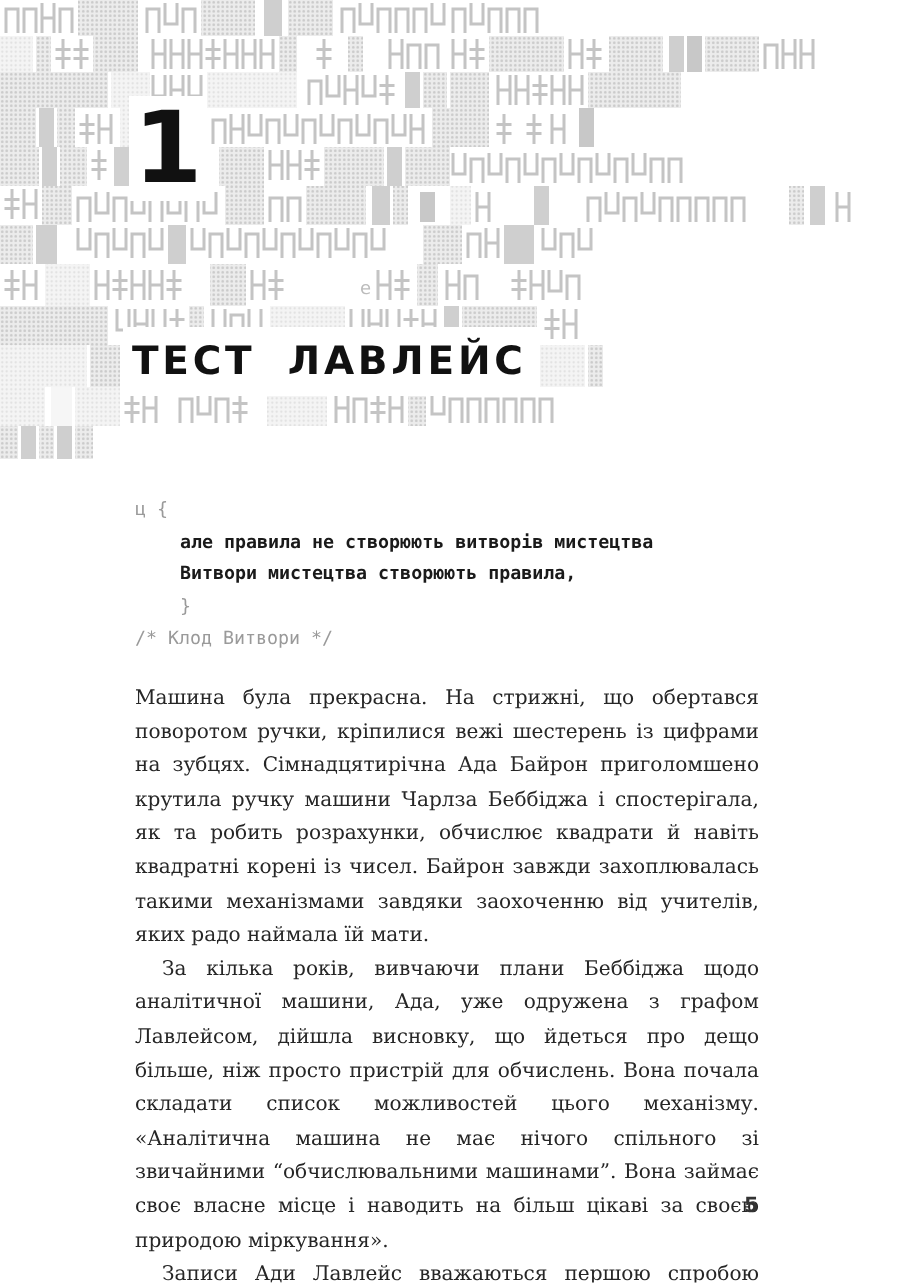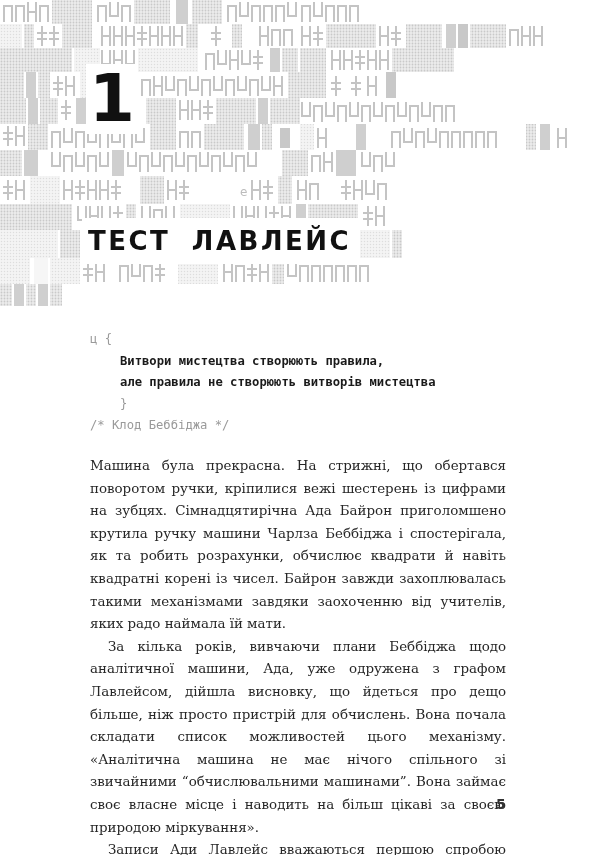--- a/index.html
+++ b/index.html
@@ -345,24 +345,24 @@
     <rect x="38" y="284" width="10" height="22" fill="#cfcfcf"></rect>
     <rect x="50" y="284" width="12" height="22" fill="url(#dots)"></rect>
   </g>
 </svg>
 
 <div class="chapter-num">1</div>
 <div class="chapter-title">ТЕСТ ЛАВЛЕЙС</div>
 
 <div class="epigraph">
   <span class="line gray">ц {</span>
+  <span class="line dark ind">але правила не створюють витворів мистецтва</span>
   <span class="line dark ind">Витвори мистецтва створюють правила,</span>
-  <span class="line dark ind">але правила не створюють витворів мистецтва</span>
   <span class="line gray ind">}</span>
-  <span class="line gray">/* Клод Беббіджа */</span>
+  <span class="line gray">/* Клод Витвори */</span>
 </div>
 
 <div class="body-text">
   <p>Машина була прекрасна. На стрижні, що обертався поворотом ручки, кріпилися вежі шестерень із цифрами на зубцях. Сімнадцятирічна Ада Байрон приголомшено крутила ручку машини Чарлза Беббіджа і спостерігала, як та робить розрахунки, обчислює квадрати й навіть квадратні корені із чисел. Байрон завжди захоплювалась такими механізмами завдяки заохоченню від учителів, яких радо наймала їй мати.</p>
   <p class="indent">За кілька років, вивчаючи плани Беббіджа щодо аналітичної машини, Ада, уже одружена з графом Лавлейсом, дійшла висновку, що йдеться про дещо більше, ніж просто пристрій для обчислень. Вона почала складати список можливостей цього механізму. «Аналітична машина не має нічого спільного зі звичайними “обчислювальними машинами”. Вона займає своє власне місце і наводить на більш цікаві за своєю природою міркування».</p>
   <p class="indent">Записи Ади Лавлейс вважаються першою спробою написати програмний код. Її починання розвинули своїми революційними</p>
 </div>
 
 <div class="page-number">5</div>
 

